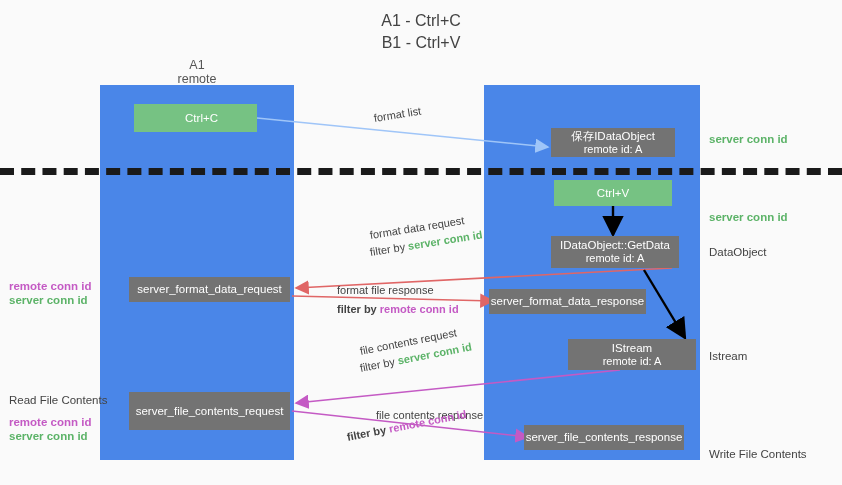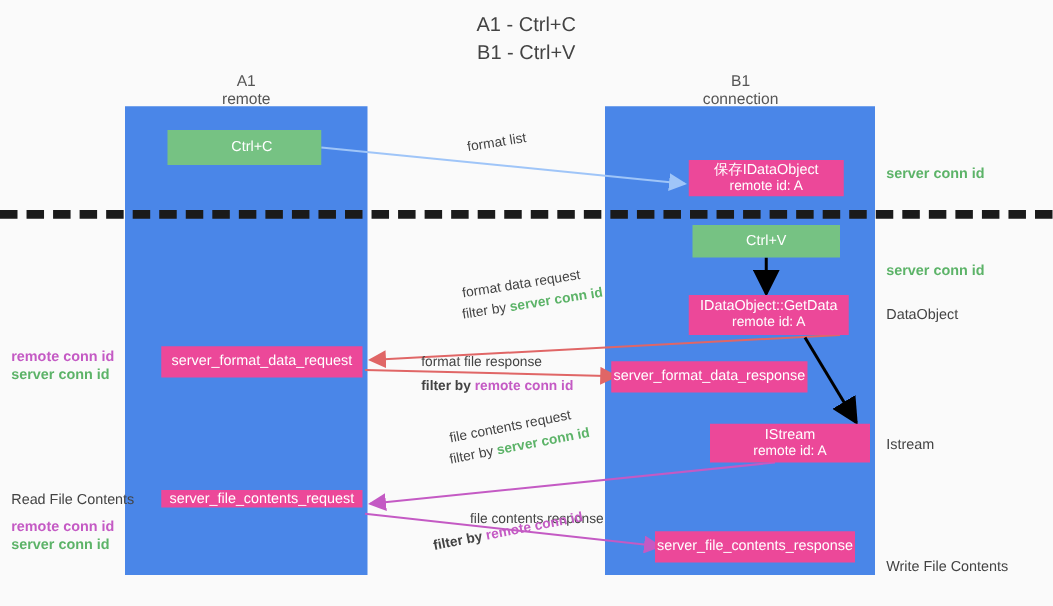--- a/index.html
+++ b/index.html
@@ -31,21 +31,21 @@
   .title span{display:block;}
 
   .node{
     position:absolute;box-sizing:border-box;
     color:#ffffff;text-align:center;
     font-size:11.5px;line-height:13px;
     display:flex;flex-direction:column;align-items:center;justify-content:center;
     z-index:3;
   }
   .node.green{background:#76c283;}
-  .node.orange{background:#ec4899;}
+  .node.orange{background:#737373;}
   .node .sub{font-size:11px;}
 
   .sidelabel{
     position:absolute;font-size:11.5px;line-height:14px;z-index:4;
   }
   .green-t{color:#5cb368;font-weight:bold;}
   .mag-t{color:#c45ac4;font-weight:bold;}
   .dark-t{color:#434343;font-weight:normal;}
 
   .edgelabel{
@@ -67,24 +67,20 @@
 <div id="stage">
 
   <div class="title">
     <span>A1 - Ctrl+C</span>
     <span>B1 - Ctrl+V</span>
   </div>
 
   <div class="col-head" style="left:112px;top:58px;width:170px;">
     <span class="l1">A1</span>
     <span class="l2">remote</span>
-  </div>
-  <div class="col-head" style="left:505px;top:58px;width:175px;">
-    <span class="l1">B1</span>
-    <span class="l2">connection</span>
   </div>
 
   <div class="lane lane-a"></div>
   <div class="lane lane-b"></div>
 
   <svg id="wires">
     <defs>
       <marker id="ah-blue" markerWidth="9" markerHeight="9" refX="8" refY="4.5" orient="auto">
         <path d="M0,0 L9,4.5 L0,9 z" fill="#9fc5f8"></path>
       </marker>
@@ -138,21 +134,21 @@
   </div>
 
   <div class="node orange" style="left:129px;top:277px;width:161px;height:25px;">
     <span>server_format_data_request</span>
   </div>
 
   <div class="node orange" style="left:489px;top:289px;width:157px;height:25px;">
     <span>server_format_data_response</span>
   </div>
 
-  <div class="node orange" style="left:129px;top:392px;width:161px;height:14px;">
+  <div class="node orange" style="left:129px;top:392px;width:161px;height:38px;">
     <span>server_file_contents_request</span>
   </div>
 
   <div class="node orange" style="left:524px;top:425px;width:160px;height:25px;">
     <span>server_file_contents_response</span>
   </div>
 
   <div class="edgelabel" style="left:374px;top:111px;">
     <span class="r1 rot-up">format list</span>
   </div>

